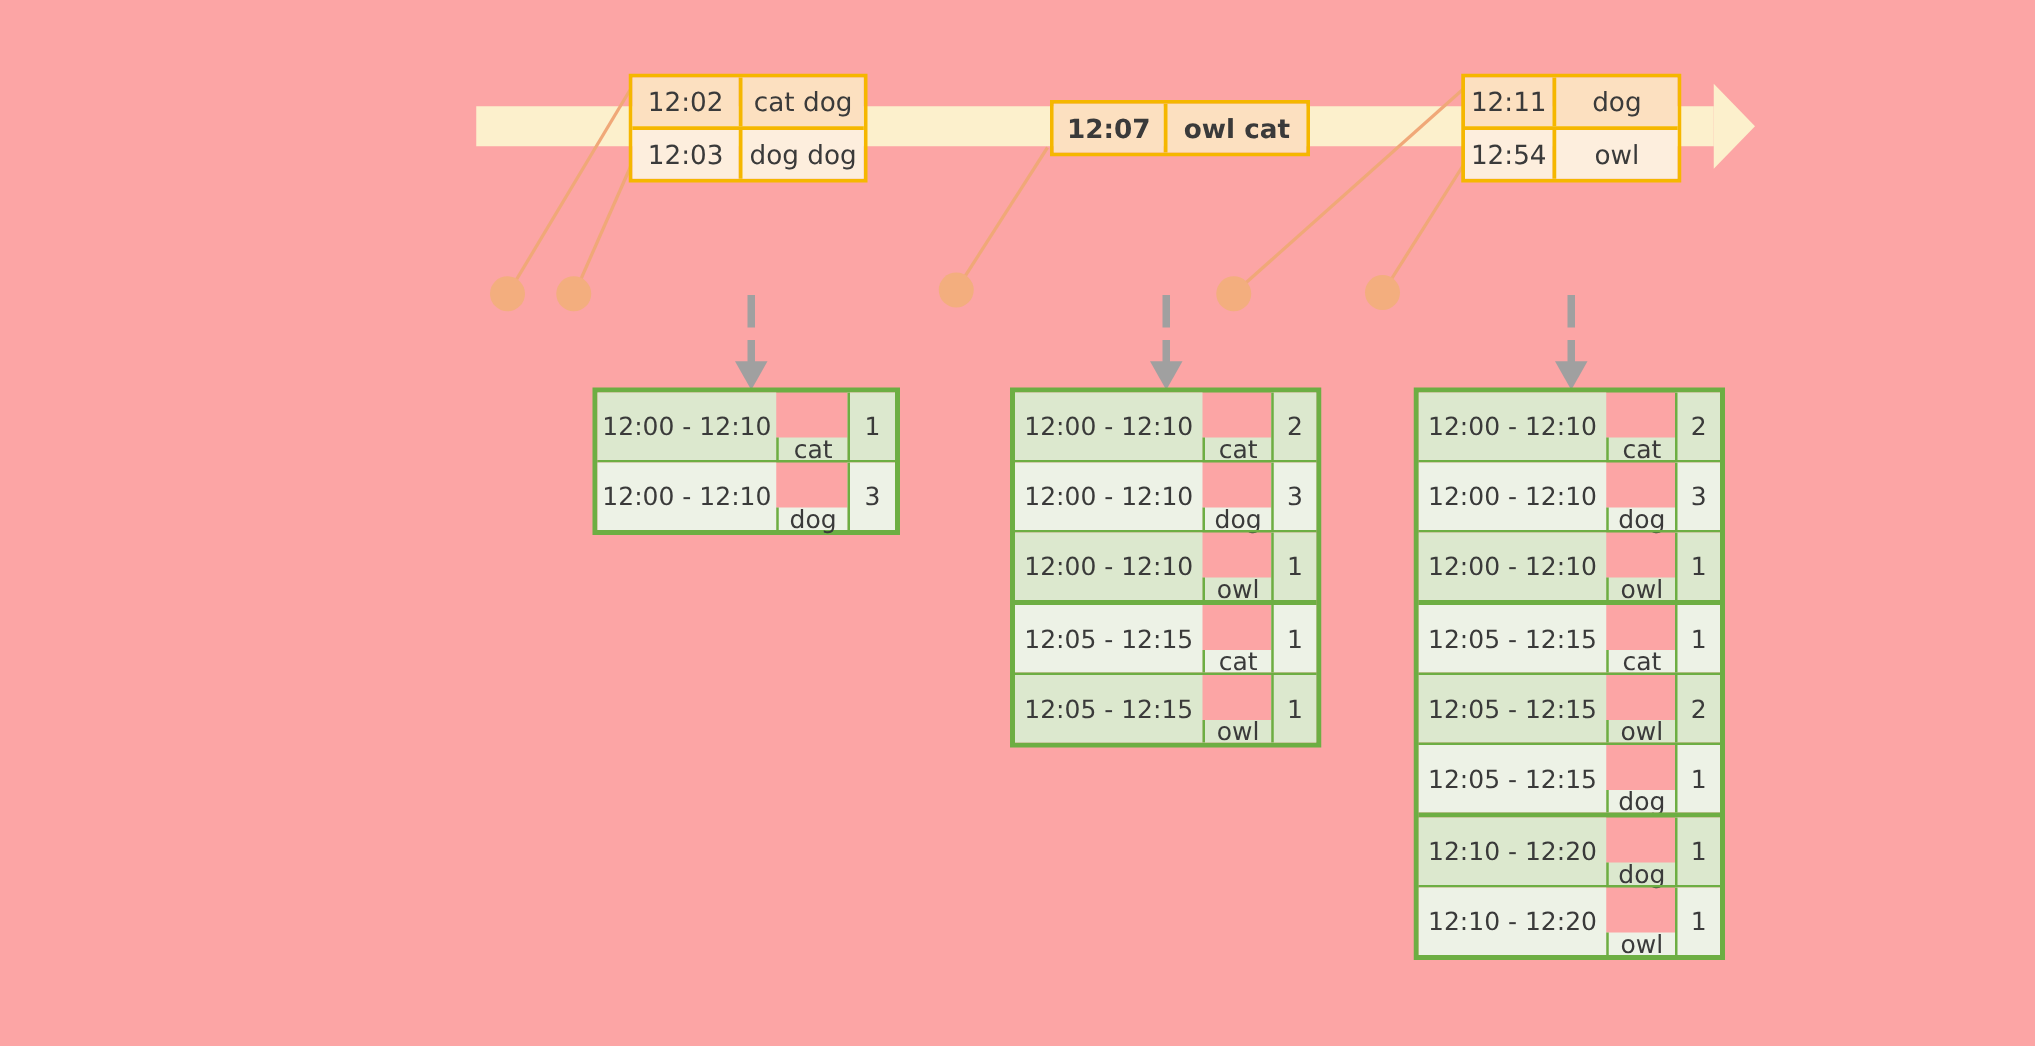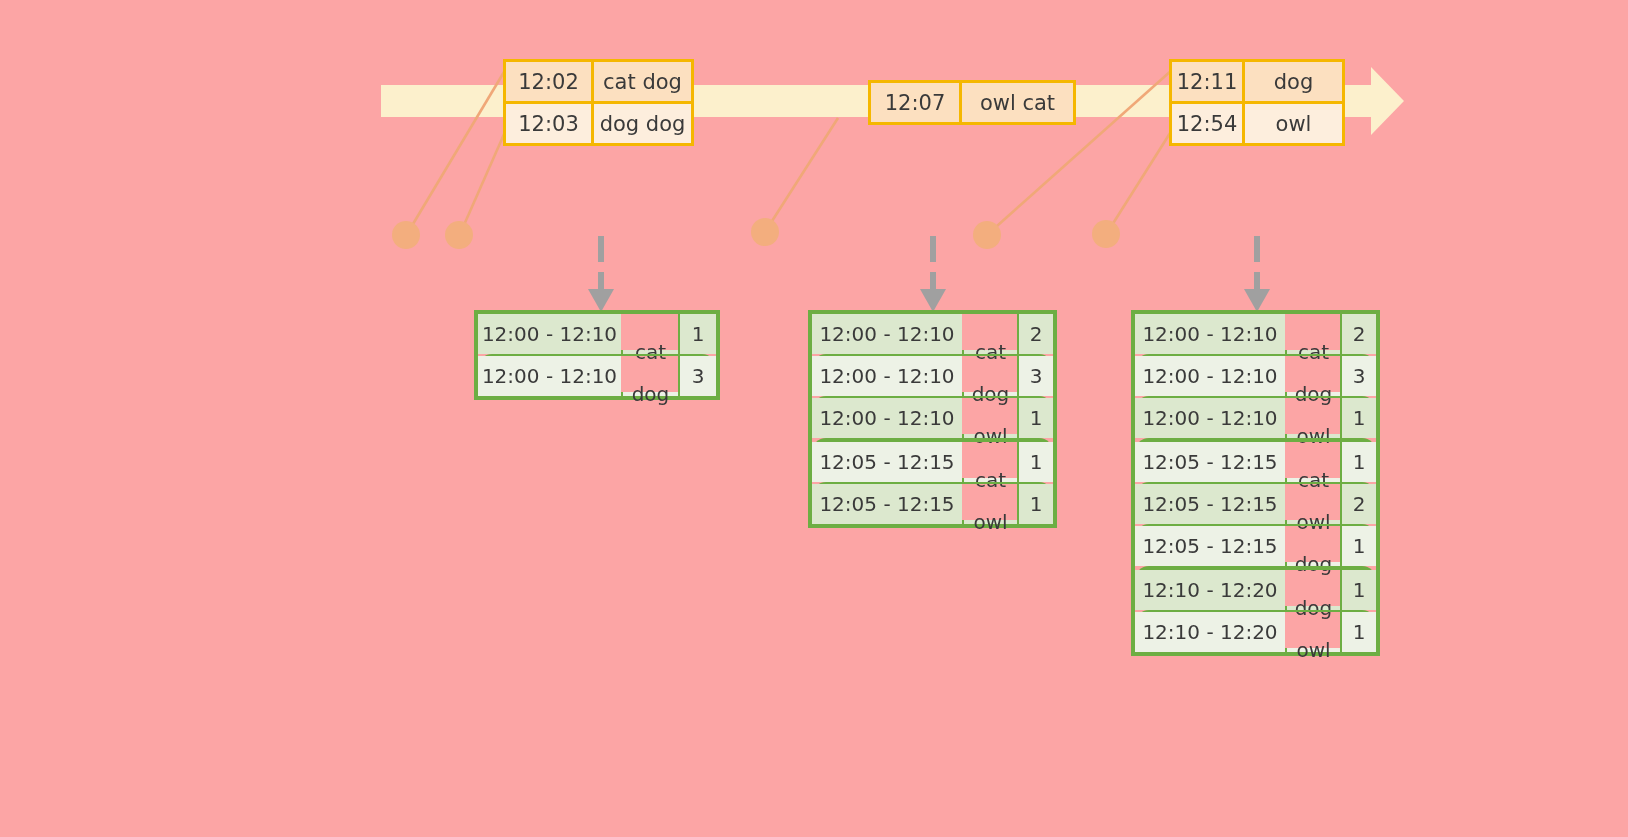--- a/index.html
+++ b/index.html
@@ -73,22 +73,21 @@
     position: absolute;
     border: 4px solid #6DAE43;
     box-sizing: border-box;
     display: flex;
     flex-direction: column;
     z-index: 5;
   }
   .res-row {
     display: flex;
     flex-direction: row;
-    height: 40px;
-    border-radius: 14px;
+    height: 54px;
   }
   .res-row + .res-row { border-top: 2px solid #6DAE43; }
   .res-row.grp-break { border-top: 4px solid #6DAE43; }
   .res-cell {
     display: flex;
     align-items: center;
     justify-content: center;
     font-size: 20px;
     color: #3a3a3a;
     box-sizing: border-box;
@@ -161,21 +160,21 @@
     <div class="event-row shade-a">
       <div class="event-cell ev-time">12:02</div>
       <div class="event-cell ev-val">cat dog</div>
     </div>
     <div class="event-row shade-b">
       <div class="event-cell ev-time">12:03</div>
       <div class="event-cell ev-val">dog dog</div>
     </div>
   </div>
 
-  <div class="event-box" style="left:868px; top:80px;">
+  <div class="event-box" style="left:840px; top:80px;font-weight:bold;">
     <div class="event-row shade-a">
       <div class="event-cell ev-time w-time-2">12:07</div>
       <div class="event-cell ev-val w-val-2">owl cat</div>
     </div>
   </div>
 
   <div class="event-box" style="left:1169px; top:59px;">
     <div class="event-row shade-a">
       <div class="event-cell ev-time w-time-3">12:11</div>
       <div class="event-cell ev-val w-val-3">dog</div>

